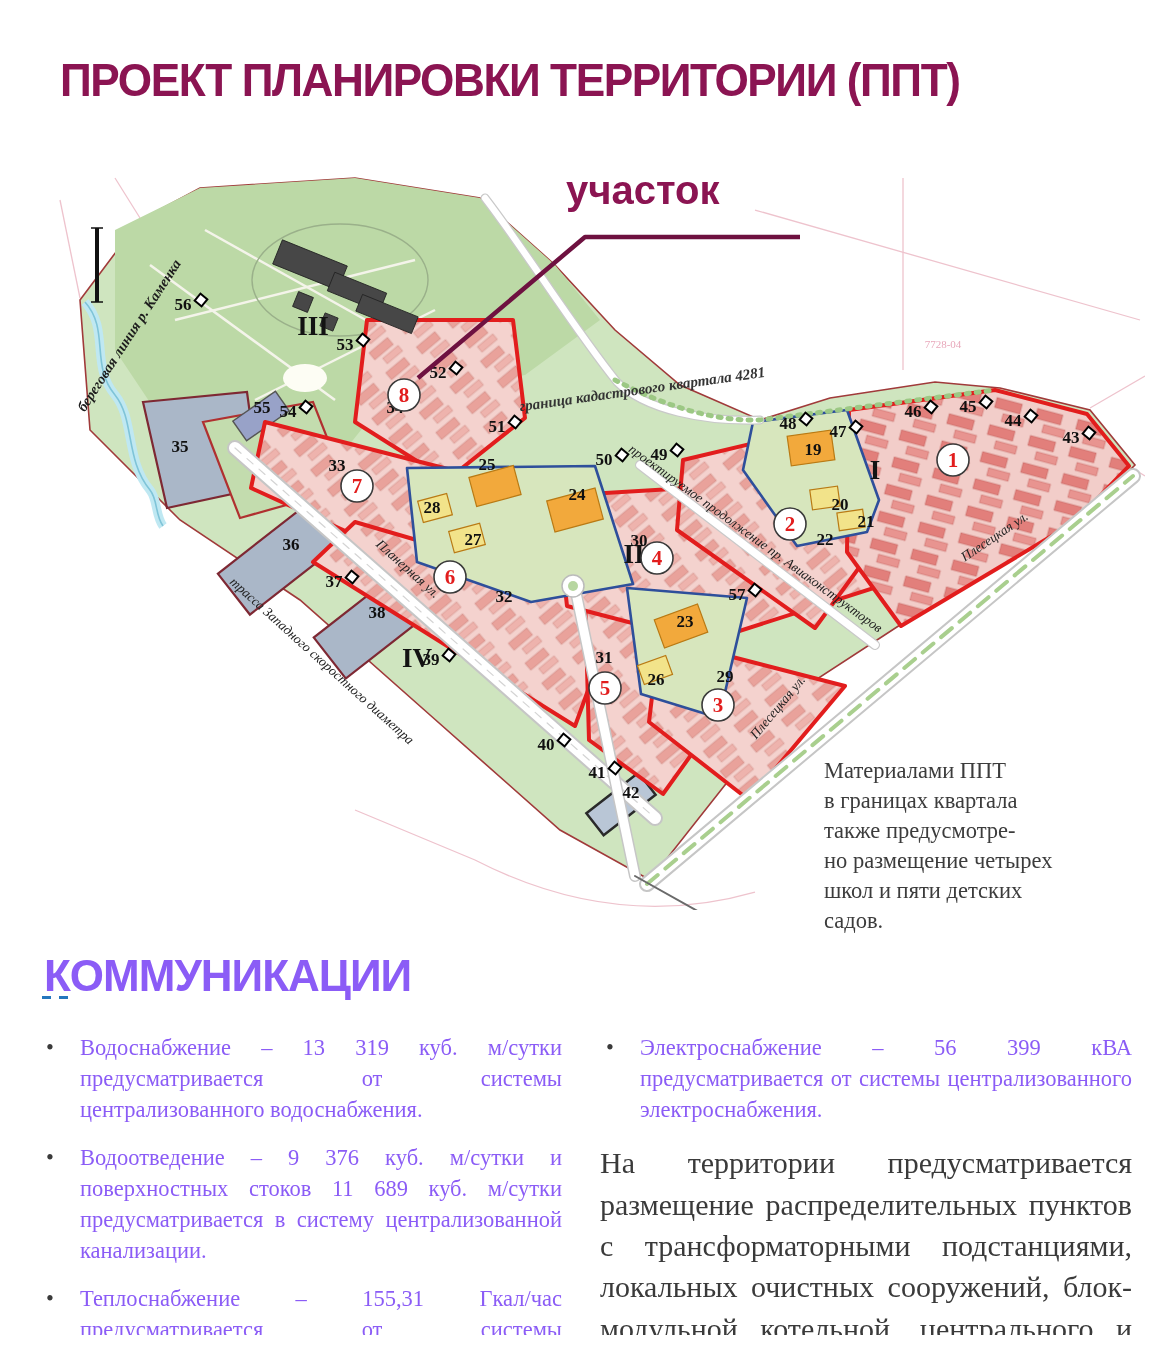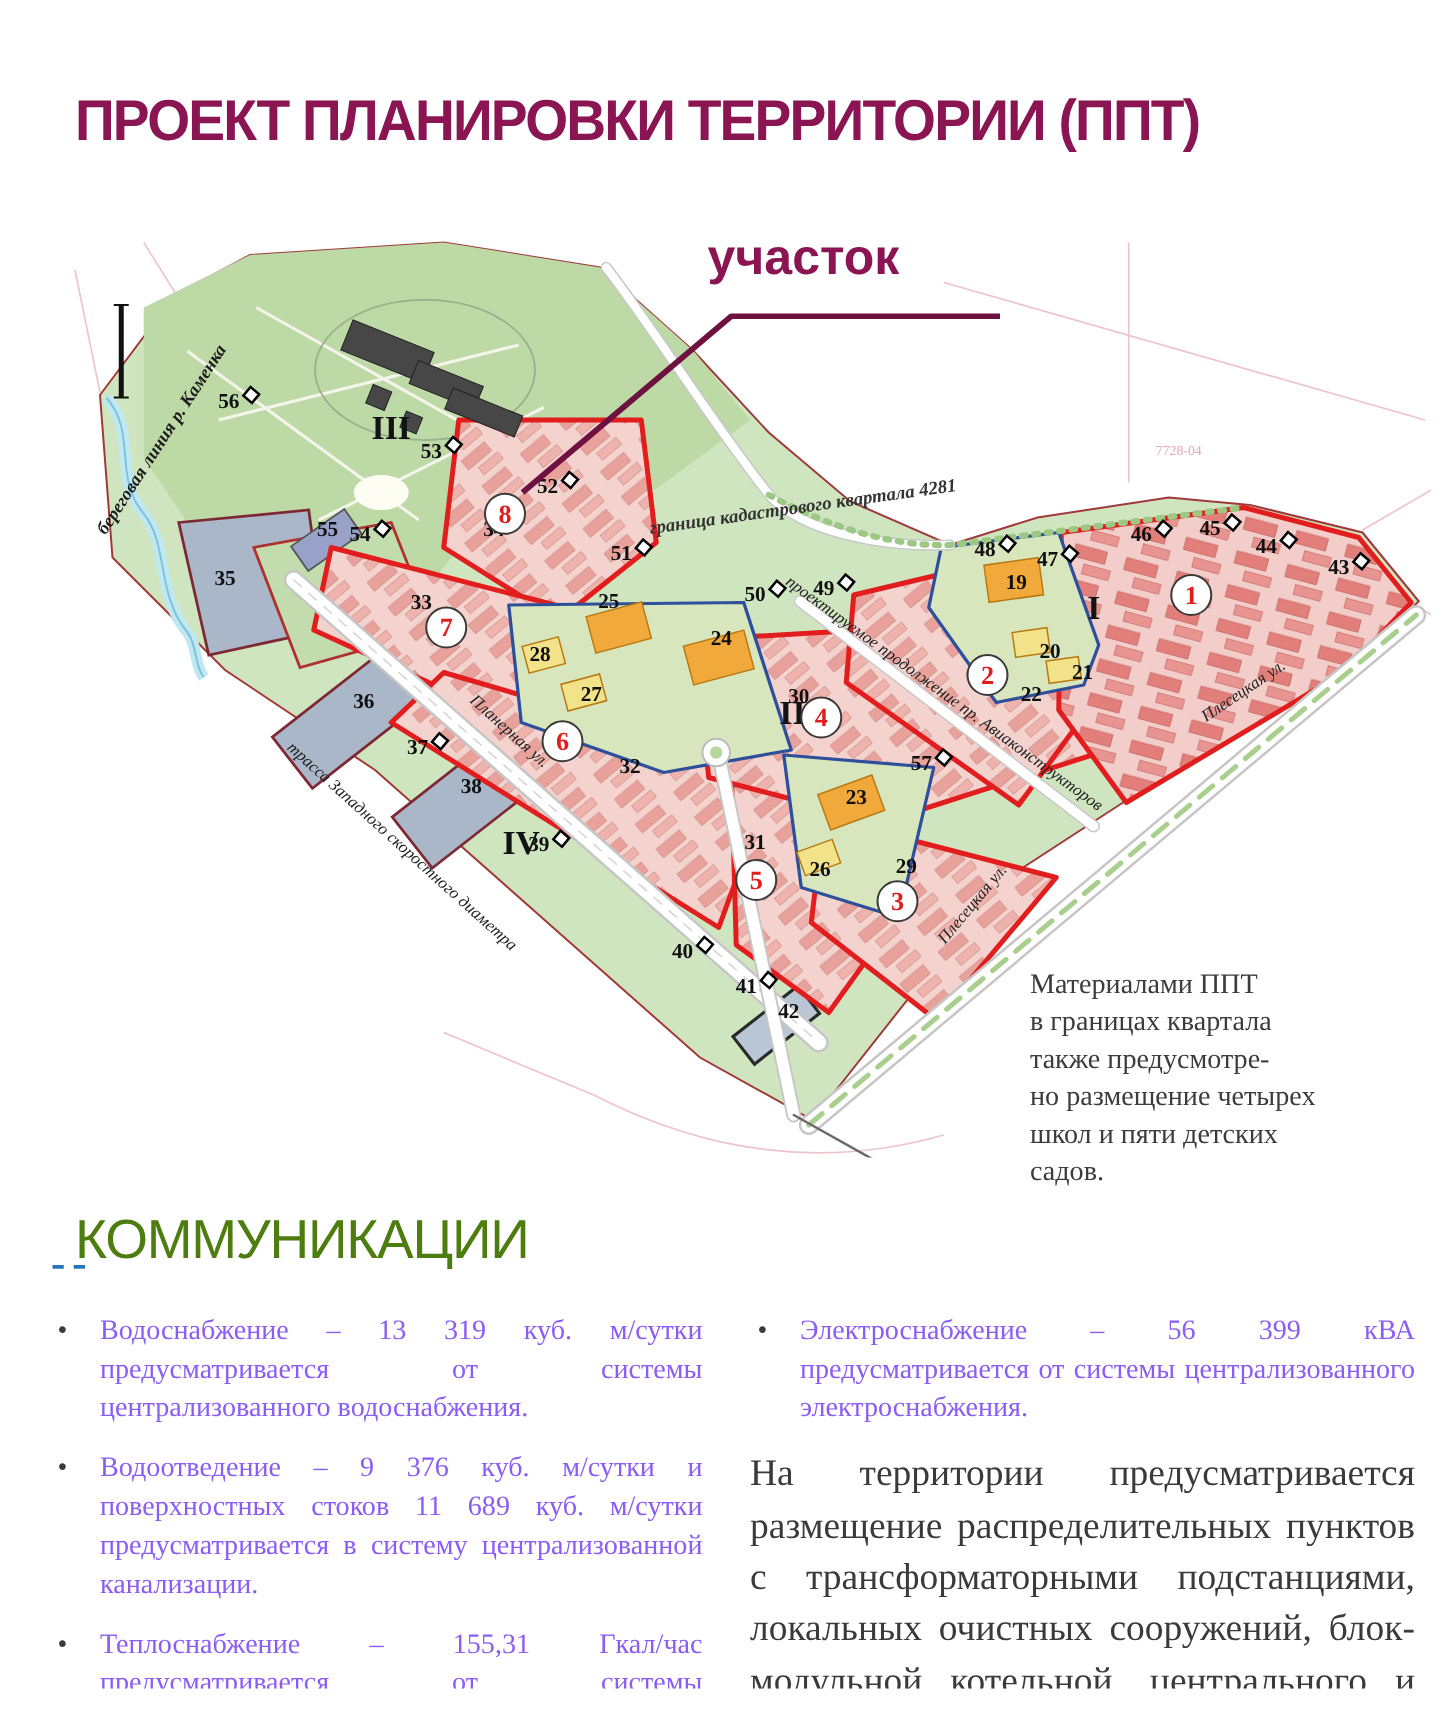--- a/index.html
+++ b/index.html
@@ -1,28 +1,28 @@
 <!DOCTYPE html>
 <html lang="ru"><head>
 <meta charset="utf-8">
 <style>
   html,body{margin:0;padding:0;background:#fff;}
   .page{position:relative;width:1161px;height:1335px;background:#fff;overflow:hidden;
-        font-family:"Liberation Serif",serif;color:#3a3a3a;margin-top:16px;}
+        font-family:"Liberation Serif",serif;color:#3a3a3a;}
   .main-title{position:absolute;left:60px;top:22px;width:1060px;
       font-family:"Liberation Sans",sans-serif;font-weight:bold;font-size:46px;
       letter-spacing:-1.5px;color:#8b1452;white-space:nowrap;transform:scaleX(.96);transform-origin:left;}
   .callout-label{position:absolute;left:566px;top:168px;
       font-family:"Liberation Sans",sans-serif;font-weight:bold;font-size:40px;color:#8b1452;}
   .map-wrap{position:absolute;left:55px;top:170px;width:1090px;height:740px;}
   .ppt-note{position:absolute;left:824px;top:756px;width:330px;font-size:22.5px;
       line-height:1.33;color:#3c3c3c;white-space:pre-line;}
-  .comm-title{position:absolute;left:60px;top:914px;
-      font-family:"Liberation Sans",sans-serif;font-weight:normal;font-size:44px;
-      letter-spacing:-1px;color:#4d7c0f;}
+  .comm-title{position:absolute;left:44px;top:914px;
+      font-family:"Liberation Sans",sans-serif;font-weight:bold;font-size:44px;
+      letter-spacing:-1px;color:#8b5cf6;}
   .blue-dashes{position:absolute;left:42px;top:996px;display:flex;gap:8px;}
   .blue-dashes span{display:block;width:9px;height:3px;background:#2477bd;}
   .cols{position:absolute;left:40px;top:1032px;width:1092px;display:flex;gap:38px;}
   .col-left{width:522px;}
   .col-right{width:532px;}
   ul.bullets{list-style:none;margin:0;padding:0;}
   ul.bullets li{position:relative;padding-left:40px;margin-bottom:17px;
       font-size:22.5px;line-height:1.38;text-align:justify;color:#8b5cf6;}
   ul.bullets li::before{content:"•";position:absolute;left:6px;top:0;font-size:22.5px;color:#3a3a3a;}
   .para{margin-top:14px;font-size:30px;line-height:1.38;text-align:justify;color:#3a3a3a;}

